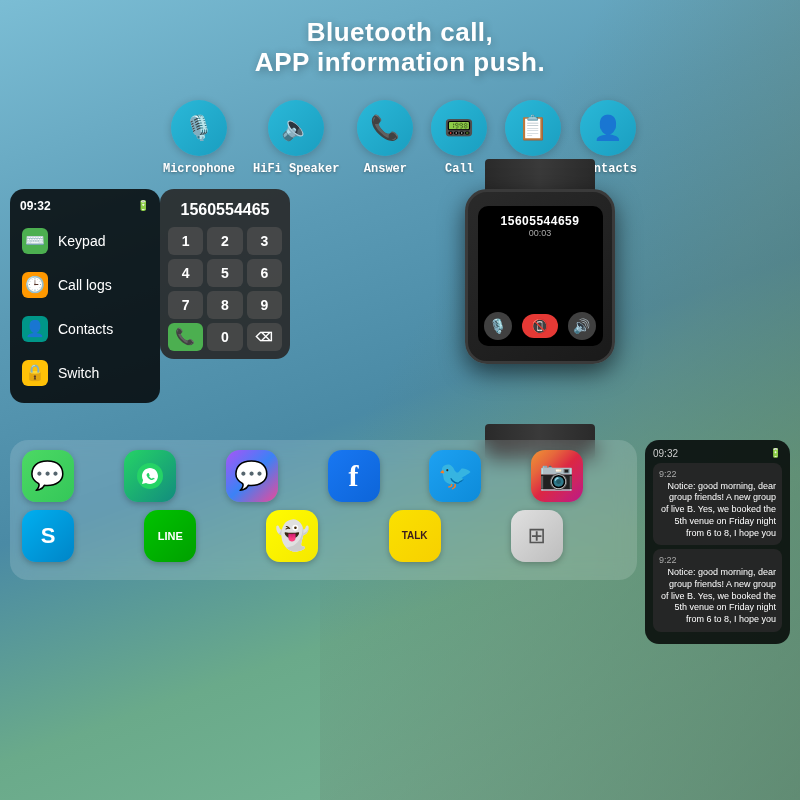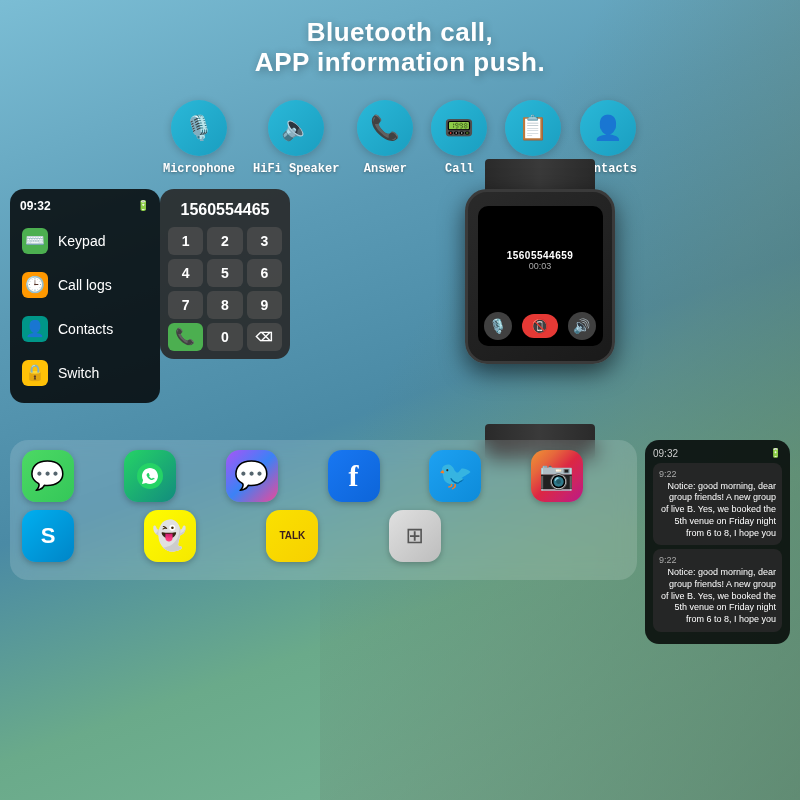--- a/index.html
+++ b/index.html
@@ -226,25 +226,24 @@
       display: flex;
       flex-direction: column;
       align-items: center;
       justify-content: space-between;
       padding: 8px 6px 6px;
       overflow: hidden;
     }
 
     .watch-call-number {
       color: white;
-      font-size: 10px;
+      font-size: 12px;
       font-weight: bold;
       text-align: center;
       letter-spacing: 0.5px;
-      margin-top: 36px;
     }
     .watch-call-duration {
       color: #aaa;
       font-size: 9px;
       text-align: center;
     }
     .watch-call-buttons {
       display: flex;
       gap: 10px;
       align-items: center;
@@ -495,20 +494,21 @@
               <path d="M15 7C10.6 7 7 10.6 7 15c0 1.5.4 2.9 1.1 4.1L7 23l4-1.1C12.2 22.6 13.6 23 15 23c4.4 0 8-3.6 8-8s-3.6-8-8-8zm3.8 11.1c-.2.5-1 .9-1.4 1-.3 0-.7.1-2-.4-1.7-.7-2.8-2.4-2.9-2.5-.1-.2-.9-1.1-.9-2.1s.6-1.5.8-1.7c.2-.2.4-.3.6-.3h.4c.2 0 .3.1.5.5l.7 1.7c.1.1 0 .3 0 .4-.1.1-.2.2-.3.3-.1.1-.2.2-.1.4.1.2.5.8 1.1 1.3.7.6 1.3.8 1.5.9.2.1.3 0 .4-.1l.5-.6c.1-.2.3-.1.4-.1l1.4.7c.2.1.3.2.3.3 0 .1-.1.4-.1.4z" fill="white"></path>
             </svg>
         </div>
         <div class="app-icon messenger">💬</div>
         <div class="app-icon facebook" style="color:white; font-size:30px; font-weight:900; font-family:serif;">f</div>
         <div class="app-icon twitter">🐦</div>
         <div class="app-icon instagram">📷</div>
       </div>
       <div class="app-icons-grid" style="grid-template-columns: repeat(5, 1fr);">
         <div class="app-icon skype" style="color:white; font-size:22px; font-weight:bold; font-family:Arial;">S</div>
+        <div class="app-icon line" style="color:white; font-size:11px; font-weight:bold;">LINE</div>
         <div class="app-icon snapchat">👻</div>
         <div class="app-icon kakao" style="font-size:10px; font-weight:bold; color:#3a1d1d;">TALK</div>
         <div class="app-icon grid4" style="font-size:22px; color:#555;">⊞</div>
       </div>
     </div>
 
     <div class="notif-watch">
       <div class="notif-watch-header">
         <span class="notif-time">09:32</span>
         <span class="notif-status">🔋</span>

